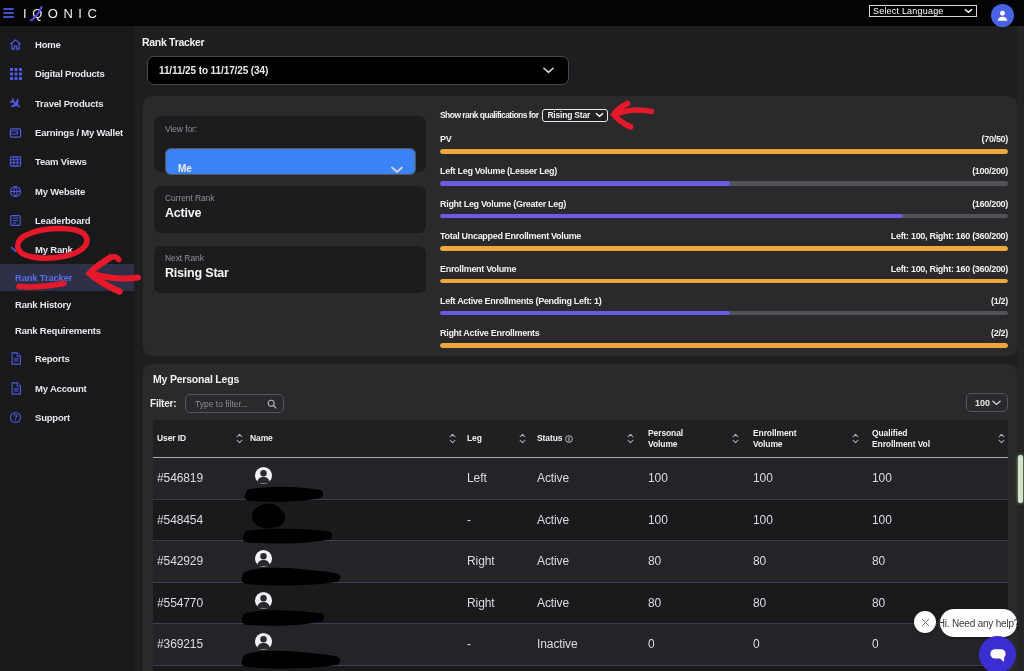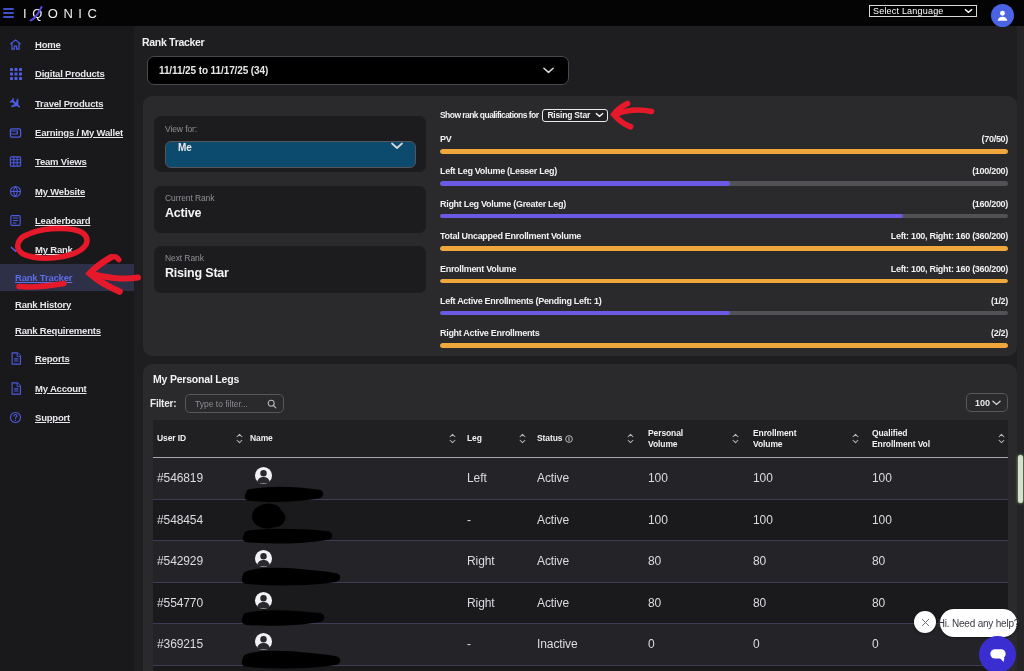--- a/index.html
+++ b/index.html
@@ -15,41 +15,41 @@
   .logo .q svg { position:absolute; left:-1px; top:0px; overflow:visible; }
   .topbar-right { margin-left:auto; display:flex; align-items:center; }
   .lang-select { position:relative; top:-2px; width:108px; height:12px; border:1px solid #d8d8d8; background:#000; color:#fff; font-size:9px; display:flex; align-items:center; padding:0 3px; cursor:pointer; }
   .lang-select .lbl { flex:1; font-weight:400; letter-spacing:0.2px; }
   .user-avatar { width:23px; height:23px; border-radius:50%; background:#4a63e4; margin-left:14px; margin-right:10px; position:relative; top:2px; display:flex; align-items:center; justify-content:center; cursor:pointer; }
 
   
   .sidebar { position:absolute; left:0; top:26px; width:134px; height:645px; background:#19191b; z-index:10; padding-top:4px; }
   .nav-item { height:29.3px; display:flex; align-items:center; cursor:pointer; position:relative; }
   .nav-item .ic { width:13px; height:13px; margin-left:9px; display:flex; align-items:center; justify-content:center; flex:none; }
-  .nav-item .lbl { margin-left:13px; color:#e7e6ea; font-size:9.5px; font-weight:700; letter-spacing:-0.2px; white-space:nowrap;text-decoration:underline; }
+  .nav-item .lbl { margin-left:13px; color:#e7e6ea; font-size:9.5px; font-weight:700; letter-spacing:-0.2px; white-space:nowrap; }
   .nav-item.sub { height:26.6px; }
   .nav-item.sub .lbl { margin-left:15px; }
   .nav-item.active { background:#2d3046; }
   .nav-item.active .lbl { color:#5c6de8; }
 
   
   .main { position:absolute; left:134px; top:26px; width:890px; height:645px; background:#1e1e20; }
   .page-title { position:absolute; left:8px; top:10px; color:#f0f0f2; font-size:10.5px; font-weight:700; letter-spacing:-0.3px; }
   .date-select { position:absolute; left:13px; top:30px; width:422px; height:29px; background:#000000; border:1px solid #48484e; border-radius:7px; display:flex; align-items:center; padding:0 14px 0 11px; cursor:pointer; }
   .date-select .lbl { color:#e8e8ea; font-size:10px; font-weight:700; letter-spacing:-0.1px; flex:1; }
 
   .panel { position:absolute; background:#2a2a2c; border-radius:9px; }
   .panel-1 { left:9px; top:70px; width:874px; height:260px; }
   .panel-2 { left:9px; top:338px; width:874px; height:307px; border-bottom-left-radius:0; border-bottom-right-radius:0; overflow:hidden; }
 
   
   .card { position:absolute; left:11px; width:272px; background:#1c1c1f; border-radius:7px; }
   .card .small-lbl { color:#909095; font-size:8.5px; font-weight:400; letter-spacing:-0.1px; }
   .card-viewfor { top:20px; height:56px; padding:8px 10px 0 11px; }
-  .viewfor-select { margin-top:7px; height:27px; border:1px solid #55555c; border-radius:6px; background:#0c4a6e; display:flex; align-items:flex-start; padding:0 12px; cursor:pointer; }
+  .viewfor-select { margin-top:14px; height:27px; border:1px solid #55555c; border-radius:6px; background:#3b82f6; display:flex; align-items:flex-end; padding:0 12px; cursor:pointer; }
   .viewfor-select .lbl { flex:1; color:#eceaee; font-size:10px; font-weight:700; }
   .card-rank { height:47px; padding:7px 10px 0 11px; }
   .card-current { top:90px; }
   .card-next { top:150px; }
   .card-rank .big { color:#f5f3f6; font-size:12.5px; font-weight:700; margin-top:3px; letter-spacing:-0.2px; }
 
   
   .quals { position:absolute; left:297px; top:11px; width:568px; }
   .quals-head { display:flex; align-items:center; height:16px; }
   .quals-head .lbl { color:#f0eff2; font-size:8.5px; font-weight:700; letter-spacing:-0.55px; }

